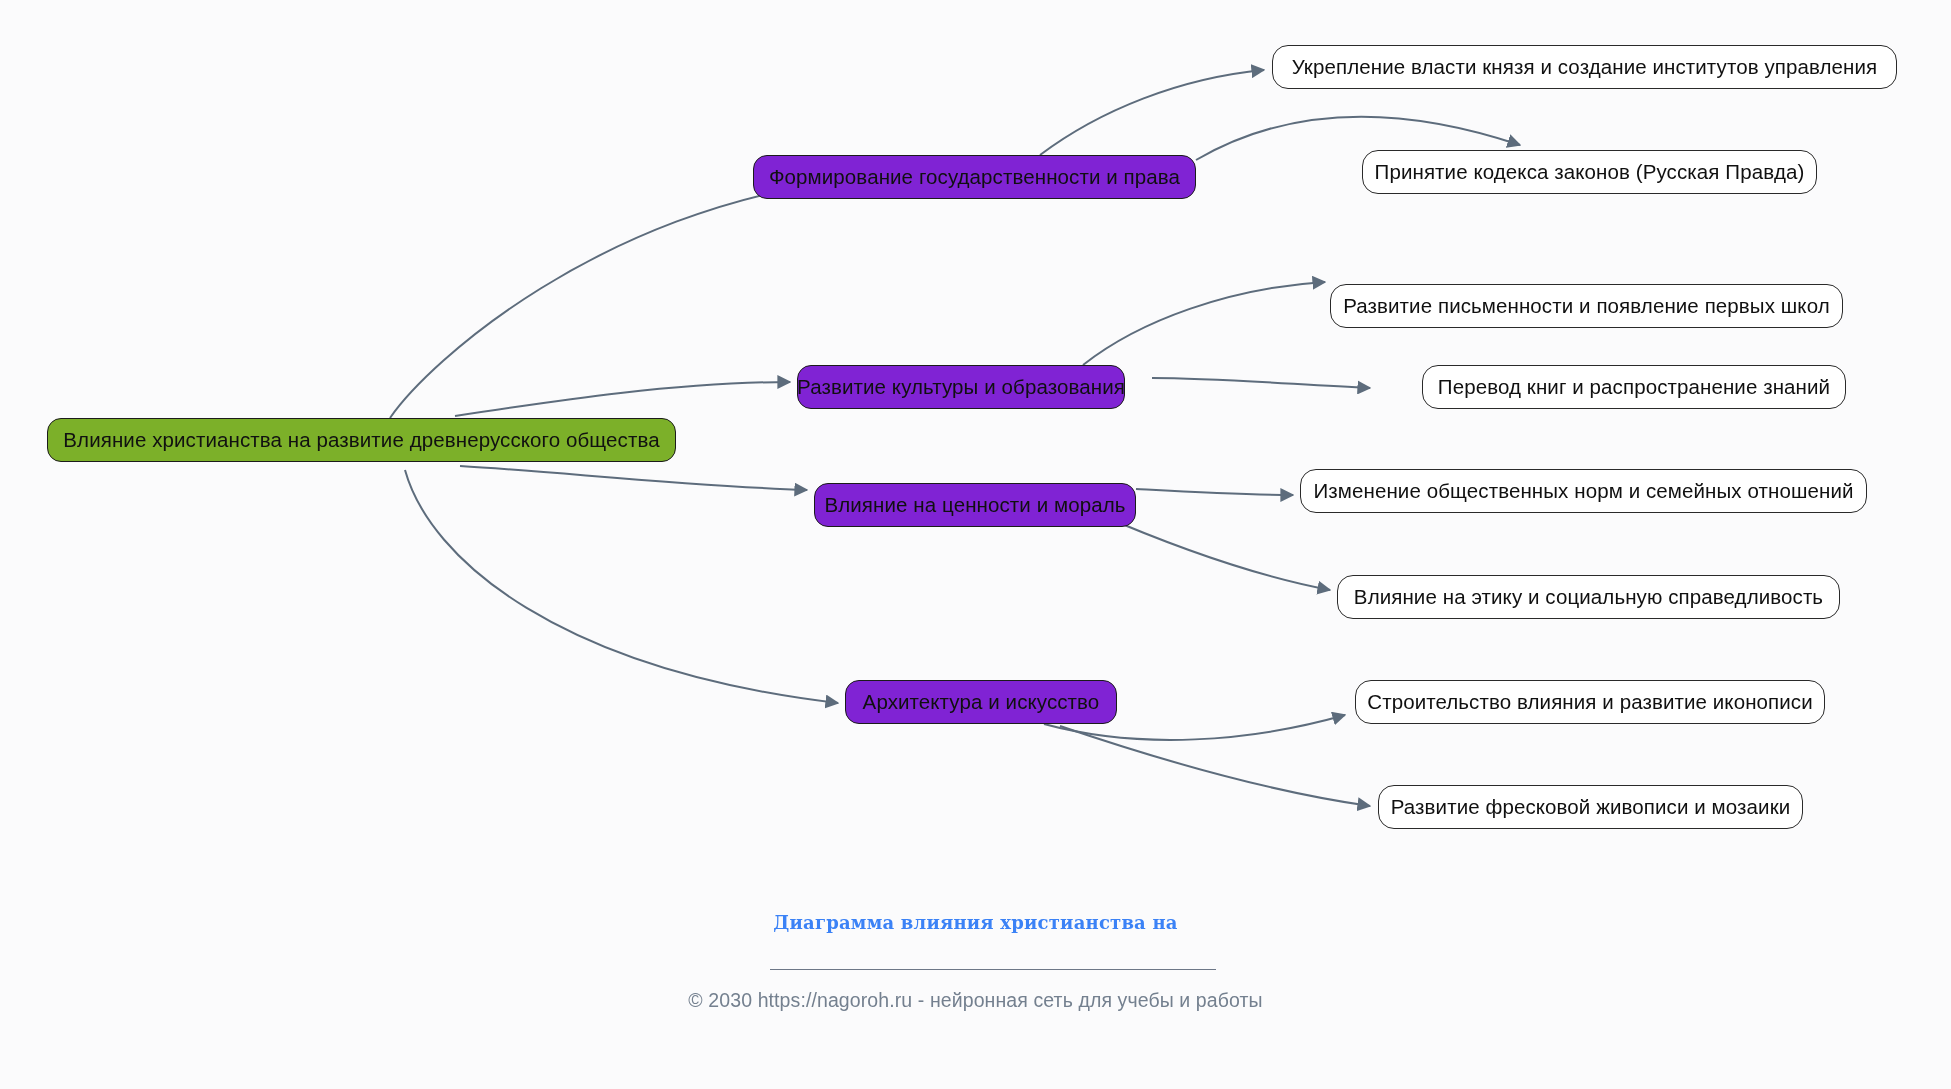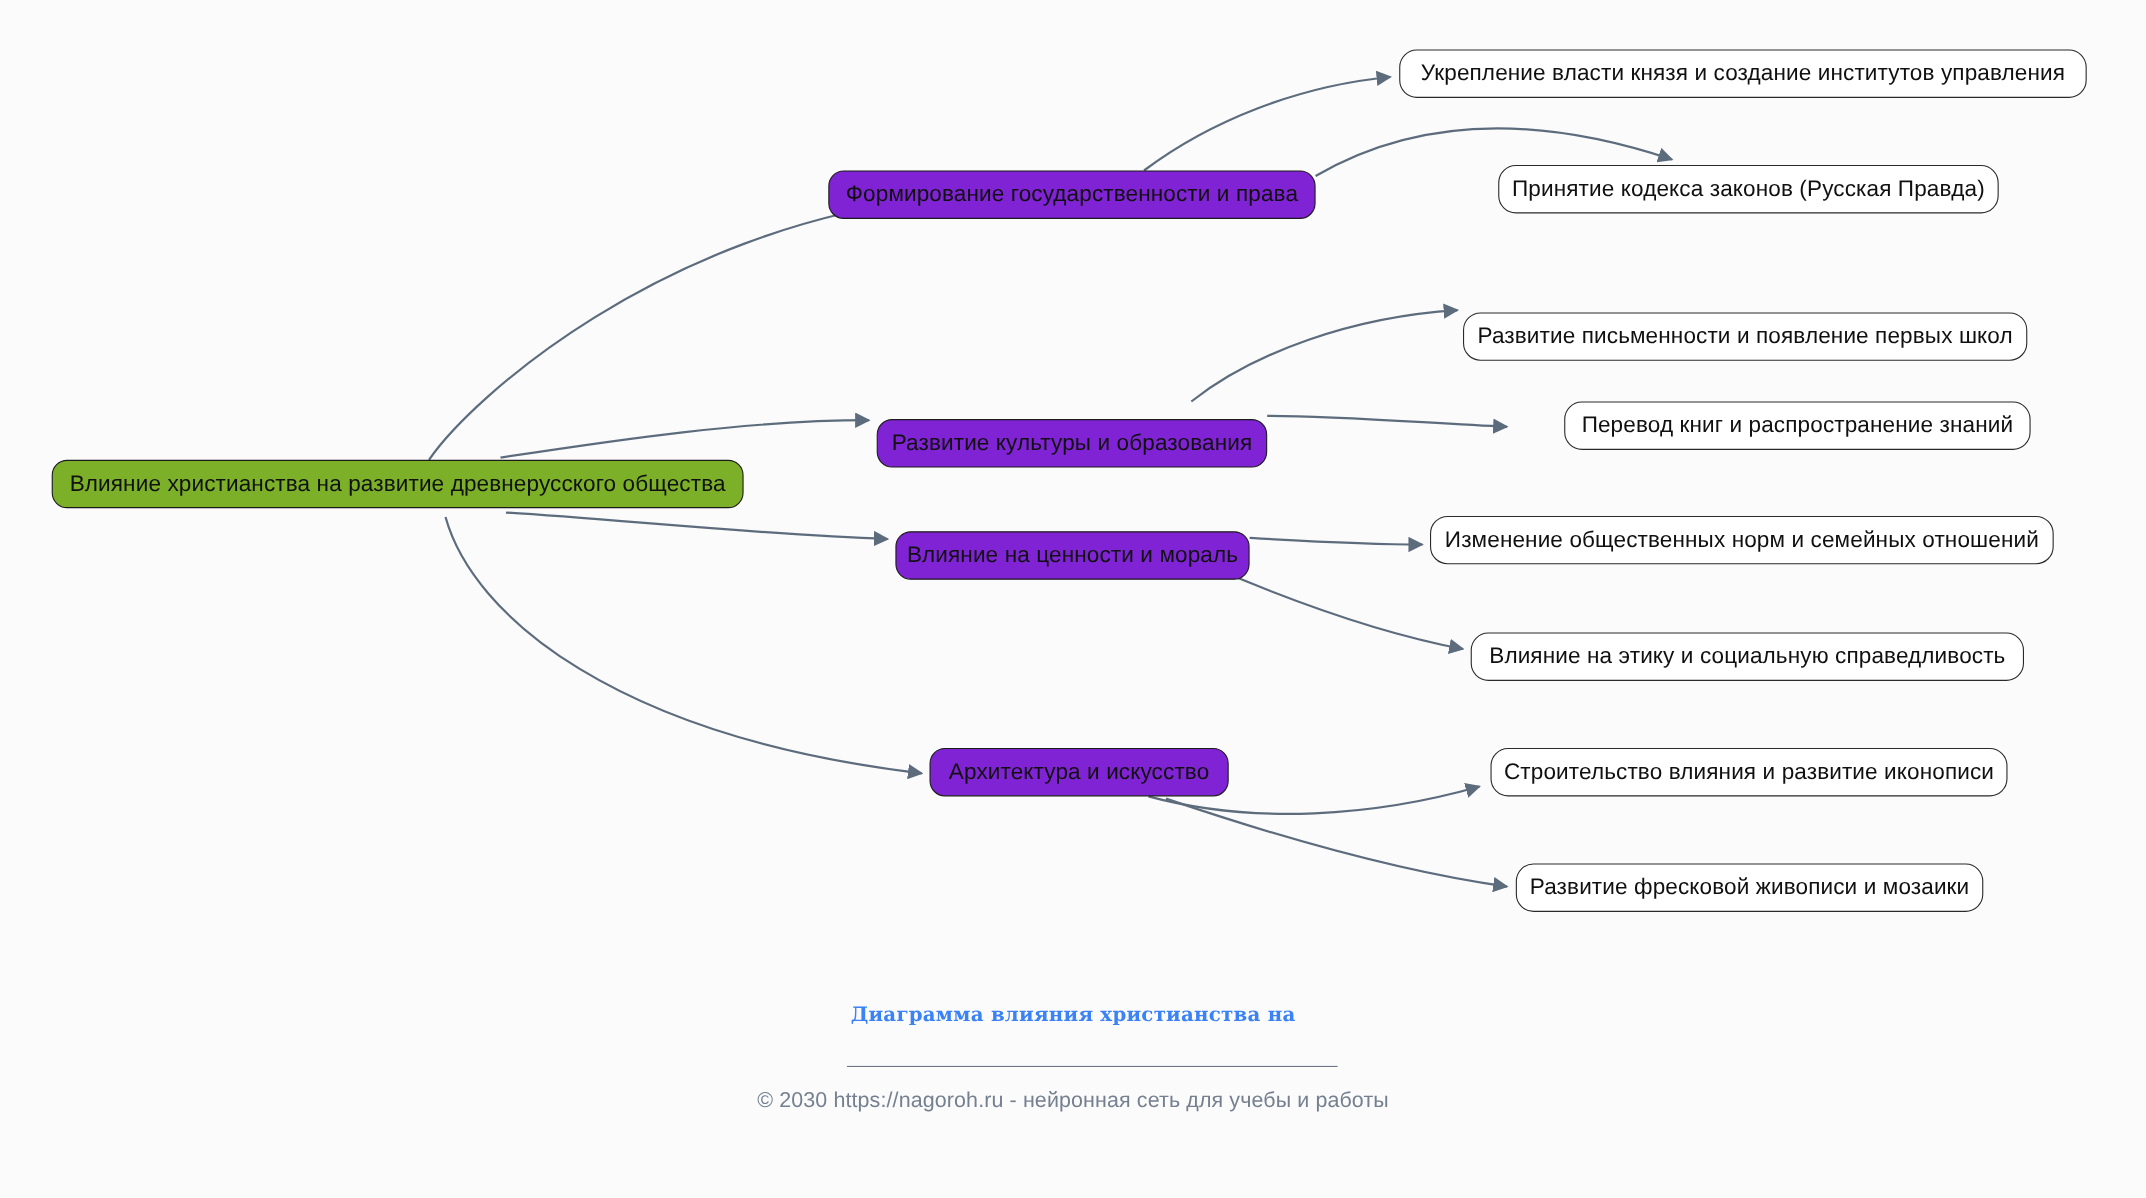--- a/index.html
+++ b/index.html
@@ -151,21 +151,21 @@
   <div class="node node-branch" style="left:753px; top:155px; width:443px;">
     <span>Формирование государственности и права</span>
   </div>
   <div class="node node-leaf" style="left:1272px; top:45px; width:625px;">
     <span>Укрепление власти князя и создание институтов управления</span>
   </div>
   <div class="node node-leaf" style="left:1362px; top:150px; width:455px;">
     <span>Принятие кодекса законов (Русская Правда)</span>
   </div>
 
-  <div class="node node-branch" style="left:797px; top:365px; width:355px;margin-top:16px;">
+  <div class="node node-branch" style="left:797px; top:365px; width:328px;">
     <span>Развитие культуры и образования</span>
   </div>
   <div class="node node-leaf" style="left:1330px; top:260px; width:513px;margin-top:24px;">
     <span>Развитие письменности и появление первых школ</span>
   </div>
   <div class="node node-leaf" style="left:1378px; top:365px; width:424px;margin-left:44px;">
     <span>Перевод книг и распространение знаний</span>
   </div>
 
   <div class="node node-branch" style="left:814px; top:483px; width:322px;">

